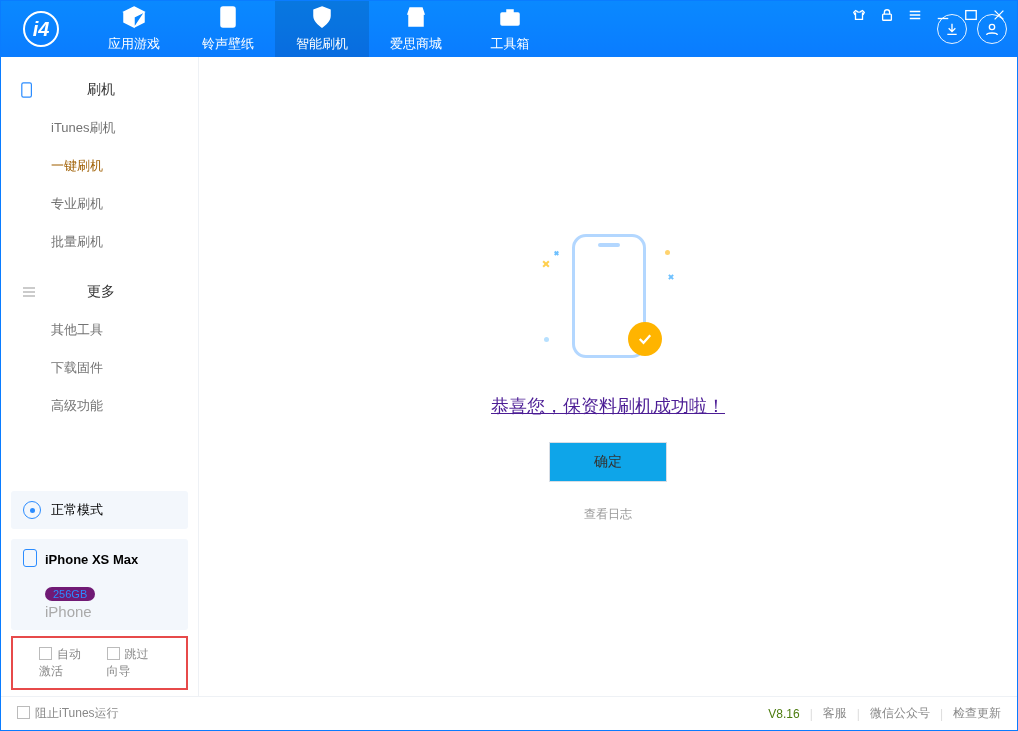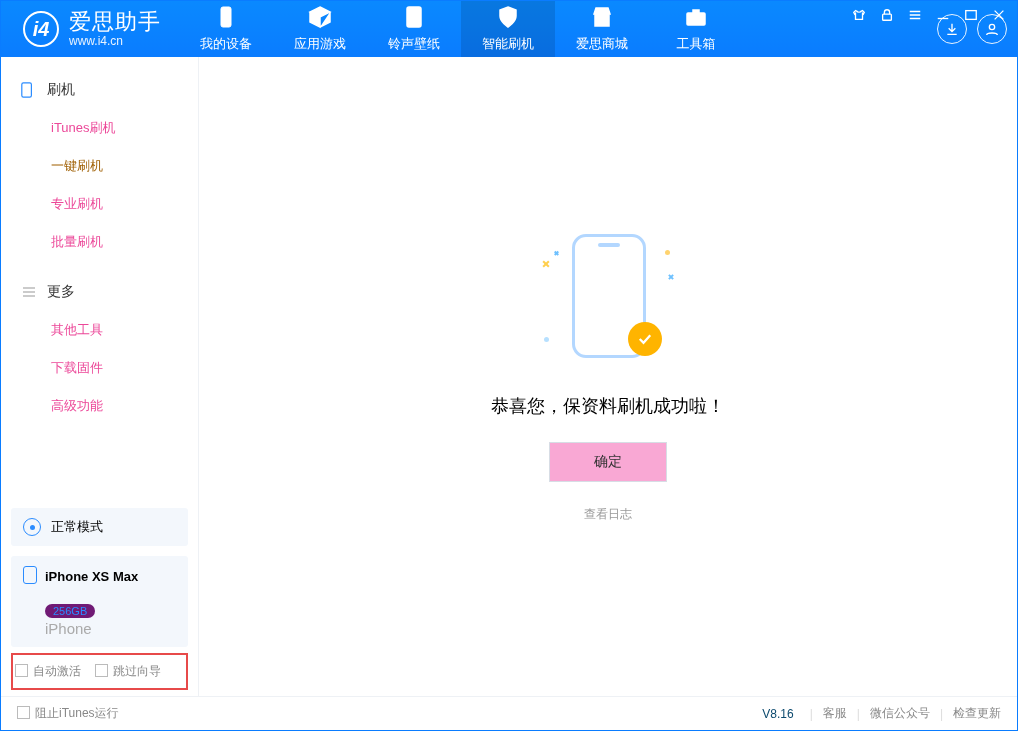--- a/index.html
+++ b/index.html
@@ -26,65 +26,65 @@
 .icon-btn svg { width: 16px; height:16px; stroke:#fff; fill:none; stroke-width:2;}
 
 .win-controls { position:absolute; top:6px; right:10px; display:flex; gap:12px; align-items:center;}
 .win-ctrl { width:16px; height:16px; display:flex; align-items:center; justify-content:center; cursor:pointer;}
 .win-ctrl svg { width:14px; height:14px; stroke:#fff; fill:none; stroke-width:1.5;}
 
 
 .body { flex: 1; display: flex; overflow: hidden; }
 .sidebar { width: 198px; border-right: 1px solid #eef1f5; display:flex; flex-direction:column; }
 .side-scroll { flex:1; padding-top: 14px; }
-.side-group-hdr { display:flex; align-items:center; padding: 10px 20px; font-size:14px; color:#333; font-weight:500;}
+.side-group-hdr { display:flex; align-items:center; padding: 10px 20px; font-size:14px; color:#333; font-weight:500;gap:40px;}
 .side-group-hdr .g-icon { width:16px; height:16px; margin-right:10px; display:flex;}
-.side-item { padding: 10px 20px 10px 50px; font-size:13px; color:#ec4899; cursor:pointer; }
+.side-item { padding: 10px 20px 10px 50px; font-size:13px; color:#737373; cursor:pointer; }
 .side-item.selected { color:#a16207; }
 
 .side-bottom { padding:0 10px 6px;}
 .card { background:#f3f7fc; border-radius:3px; padding:10px 12px; margin-bottom:10px; display:flex; gap:10px; font-size:13px;}
 .card .c-icon{ width:18px; height:18px; border:1.5px solid #2b8cff; border-radius:50%; position:relative; display:flex; align-items:center; justify-content:center;}
 .card .c-icon::before{content:""; width:5px;height:5px;border-radius:50%;background:#2b8cff;}
 .device-card{ background:#f3f7fc; border-radius:3px; padding:10px 12px; font-size:13px;}
 .device-card .dev-name{ color:#000000; font-weight:600; margin-bottom:18px; display:flex; align-items:flex-end; gap:8px;}
 .device-card .dev-name .dev-icon{ width:14px; height:18px; border:1.5px solid #2b8cff; border-radius:3px; display:inline-block;}
 .badge{ display:inline-block; background:#701a75; color:#2b8cff; font-size:11px; padding:1px 8px; border-radius:9px; margin:2px 0 2px 22px;}
 .dev-type{ color:#aaa; font-size:15px; margin-left:22px;}
 
-.check-row{ border:2px solid #e74a4a; padding:8px 2px; display:flex; gap:14px; font-size:12px; color:#888; margin:6px 0 0 0;}
+.check-row{ border:2px solid #e74a4a; padding:8px 26px; display:flex; gap:14px; font-size:12px; color:#888; margin:6px 0 0 0;}
 .chk{ width:13px;height:13px;border:1px solid #bbb; display:inline-block; margin-right:5px; vertical-align:-2px;}
 
 
 .main { flex:1; display:flex; flex-direction:column; align-items:center; justify-content:center; gap:24px;}
 .phone-illus{ position:relative; width:120px; height:140px;}
 .phone-shape{ position:absolute; left:24px; top:4px; width:74px; height:124px; border:3px solid #b3d7ff; border-radius:14px; background:#fff;}
 .phone-shape::after{content:""; position:absolute; top:6px; left:50%; transform:translateX(-50%); width:22px; height:4px; background:#b3d7ff; border-radius:2px;}
 .check-badge{ position:absolute; right:6px; bottom:14px; width:34px; height:34px; background:#ffb400; border-radius:50%; display:flex; align-items:center; justify-content:center;}
 .check-badge svg{ width:18px;height:18px; stroke:#fff; fill:none; stroke-width:3;}
 .star{ position:absolute; width:8px;height:8px;}
 .star::before,.star::after{content:"";position:absolute;left:50%;top:50%;background:currentColor;}
 .star::before{width:100%;height:2px;transform:translate(-50%,-50%);}
 .star::after{height:100%;width:2px;transform:translate(-50%,-50%);}
 .s1{color:#ffcf4d; left:-6px; top:30px; transform:rotate(45deg);}
 .s2{color:#6ec1ff; left:6px; top:20px; width:5px;height:5px; transform:rotate(45deg);}
 .s3{color:#6ec1ff; right:-6px; top:44px; width:6px;height:6px; transform:rotate(45deg);}
 .dot{position:absolute; width:5px;height:5px;border-radius:50%;}
 .d1{background:#ffd36e; right:-2px; top:20px;}
 .d2{background:#b7e0ff; left:-4px; bottom:28px;}
 
-.success-msg{ font-size:18px; color:#000000;}
-.ok-btn{ border:1px solid #d7dde5; background:#f9a8d4; color:#333; padding:10px 44px; font-size:14px; cursor:pointer;}
+.success-msg{ font-size:18px; color:#4c1d95;text-decoration:underline;}
+.ok-btn{ border:1px solid #d7dde5; background:#0ea5e9; color:#333; padding:10px 44px; font-size:14px; cursor:pointer;}
 .log-link{ color:#999; font-size:12px; cursor:pointer;}
 
 
 .footer{ height:34px; border-top:1px solid #eef1f5; display:flex; align-items:center; padding:0 16px; font-size:12px; color:#888;}
 .footer .left{ display:flex; align-items:center; gap:6px;}
 .footer .right{ margin-left:auto; display:flex; align-items:center; gap:10px;}
-.footer .ver{ color:#0c4a6e; margin-right:6px;}
+.footer .ver{ color:#4d7c0f; }
 .footer .sep{ color:#ddd;}
 .footer a{ color:#888; cursor:pointer;}
 </style>
 </head>
 <body>
 
 <div class="window">
 
   <div class="header">
     <div class="win-controls">
@@ -116,35 +116,23 @@
         </span>
       <span class="win-ctrl">
           <svg viewBox="0 0 16 16">
             <path d="M3 3 L13 13 M13 3 L3 13"></path>
           </svg>
         </span>
     </div>
 
     <div class="brand">
       <div class="brand-logo">i4</div>
-      <div class="brand-text">
-        <span class="brand-title">爱思助手</span>
-        <span class="brand-sub">www.i4.cn</span>
-      </div>
     </div>
 
     <div class="tabs">
-      <div class="tab">
-        <span class="tab-icon">
-            <svg viewBox="0 0 24 24">
-              <rect x="7" y="2" width="10" height="20" rx="2" fill="#fff"></rect>
-            </svg>
-          </span>
-        <span>我的设备</span>
-      </div>
       <div class="tab">
         <span class="tab-icon">
             <svg viewBox="0 0 24 24" fill="none" stroke-width="1.5">
               <path d="M12 2 L22 7 L12 12 L2 7 Z M2 7 V17 L12 22 V12 M22 7 V17 L12 22"></path>
             </svg>
           </span>
         <span>应用游戏</span>
       </div>
       <div class="tab">
         <span class="tab-icon">

